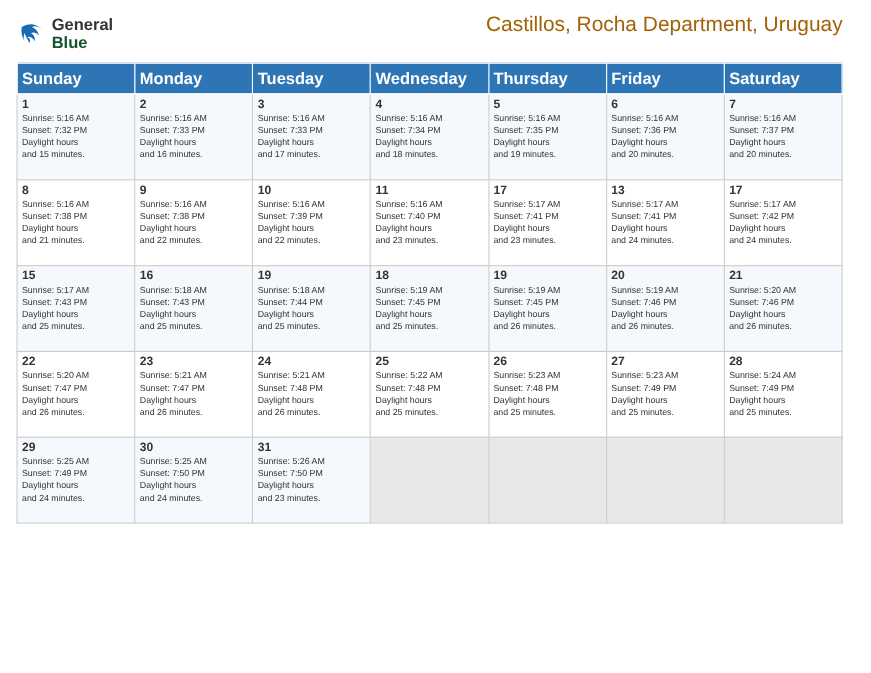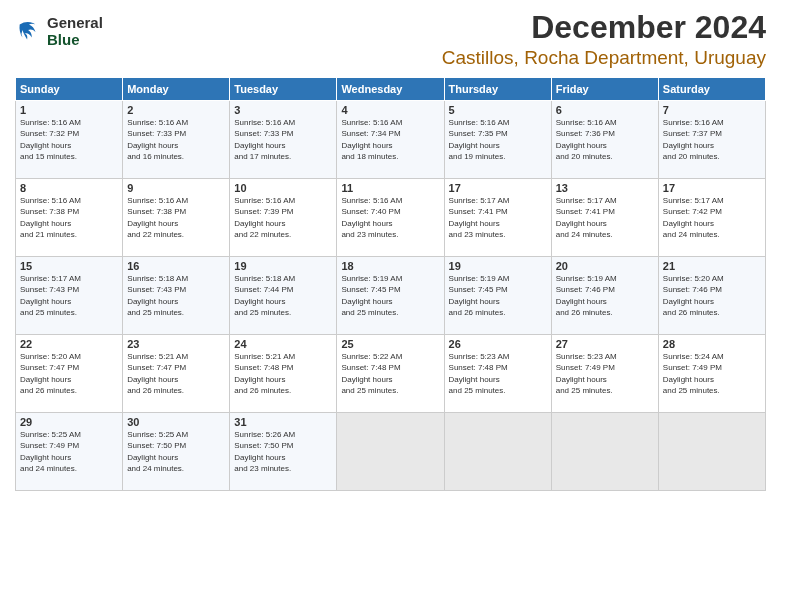--- a/index.html
+++ b/index.html
@@ -46,21 +46,21 @@
       margin-top: 2px;
     }
     table {
       width: 100%;
       border-collapse: collapse;
       table-layout: fixed;
     }
     thead tr th {
       background: #2e75b6;
       color: #fff;
-      font-size: 11px;
+      font-size: 15px;
       font-weight: bold;
       padding: 5px 4px;
       text-align: left;
       border: 1px solid #fff;
     }
     tbody tr td {
       border: 1px solid #ccc;
       vertical-align: top;
       padding: 3px 4px;
       font-size: 8.5px;
@@ -95,21 +95,20 @@
     <div class="logo">
       <svg class="logo-icon" viewBox="0 0 30 30">
         <path d="M5 8 Q15 2 25 10 Q20 6 15 8 Q20 10 22 16 Q18 12 14 14 Q18 16 18 22 Q14 16 10 18 Q14 18 13 24 Q9 18 8 14 Q6 18 8 22 Q4 16 5 8Z" fill="#1a6bb5"></path>
       </svg>
       <div>
         <div style="font-size:15px;font-weight:bold;color:#333;line-height:1.15;">General</div>
         <div style="font-size:15px;font-weight:bold;color:#14532d;line-height:1.15;">Blue</div>
       </div>
     </div>
     <div class="title-block">
-      <div class="month-title">December 2024</div>
       <div class="subtitle">Castillos, Rocha Department, Uruguay</div>
     </div>
   </div>
 
   <table>
     <thead>
       <tr>
 
       <th>Sunday</th>
           <th>Monday</th>

